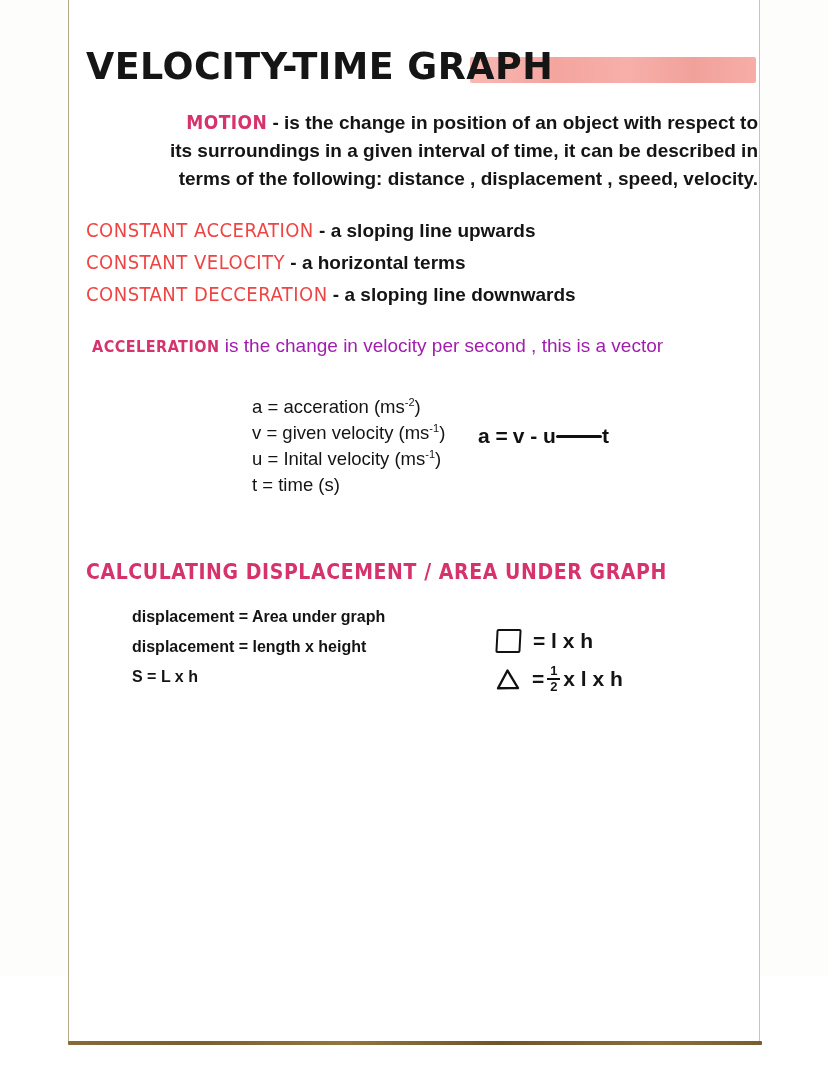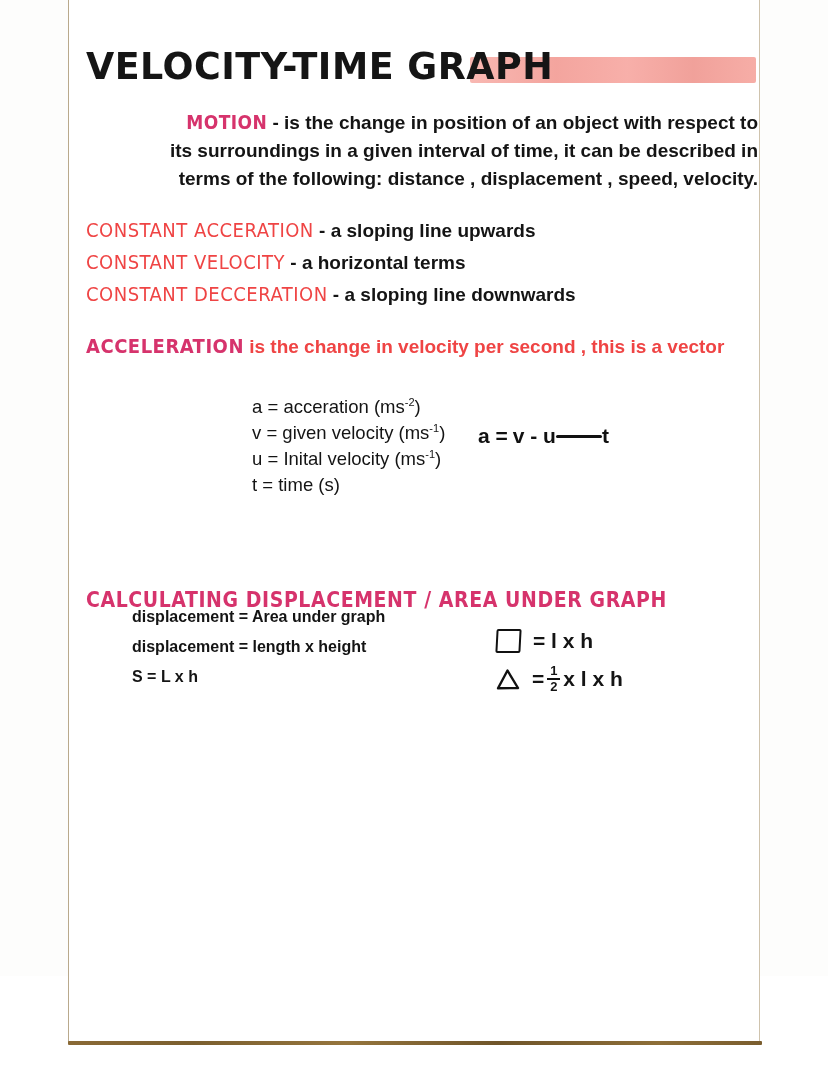--- a/index.html
+++ b/index.html
@@ -138,28 +138,29 @@
   #accel-line {
     position: absolute;
     left: 86px;
     top: 334px;
     white-space: nowrap;
     font-size: 19px;
   }
   #accel-term {
     font-family: "DejaVu Sans Condensed", "Liberation Sans Narrow", "Liberation Sans", sans-serif;
     font-weight: 700;
-    font-size: 20px;
+    font-size: 16px;
     letter-spacing: 0.5px;
     color: #d6336c;
+    margin-left: 6px;
   }
   #accel-desc {
     font-family: "Liberation Sans", sans-serif;
-    font-weight: 700;
-    color: #ef4444;
+    font-weight: 400;
+    color: #a21caf;
     font-size: 19px;
   }
 
   
   #legend {
     position: absolute;
     left: 252px;
     top: 396px;
   }
   .legend-row {
@@ -204,21 +205,21 @@
     border-radius: 2px;
   }
   #formula .fr .den {
     line-height: 20px;
   }
 
   
   #disp-heading {
     position: absolute;
     left: 86px;
-    top: 588px;
+    top: 560px;
     white-space: nowrap;
     font-family: "DejaVu Sans Condensed", "Liberation Sans Narrow", "Liberation Sans", sans-serif;
     font-weight: 700;
     font-size: 21px;
     letter-spacing: 0.6px;
     color: #d6336c;
   }
   #disp-lines {
     position: absolute;
     left: 86px;

